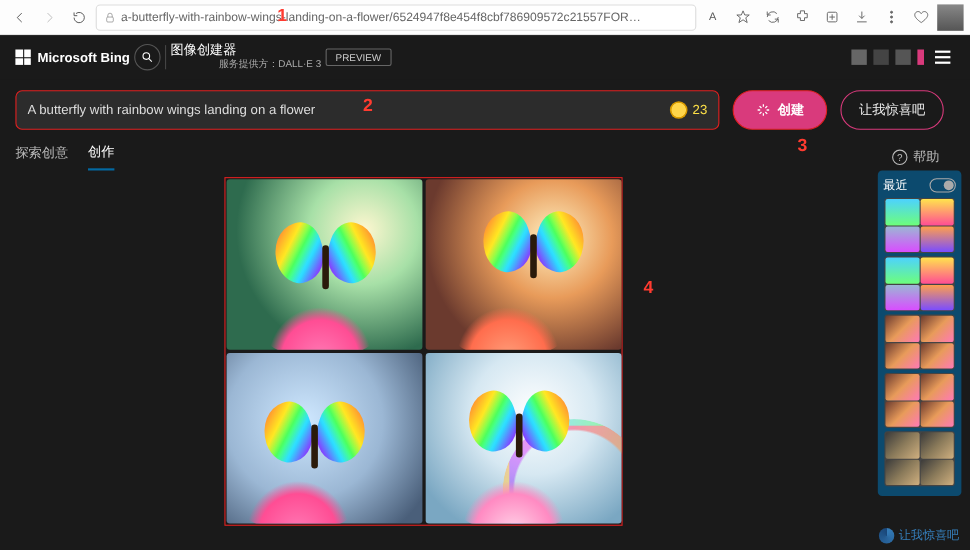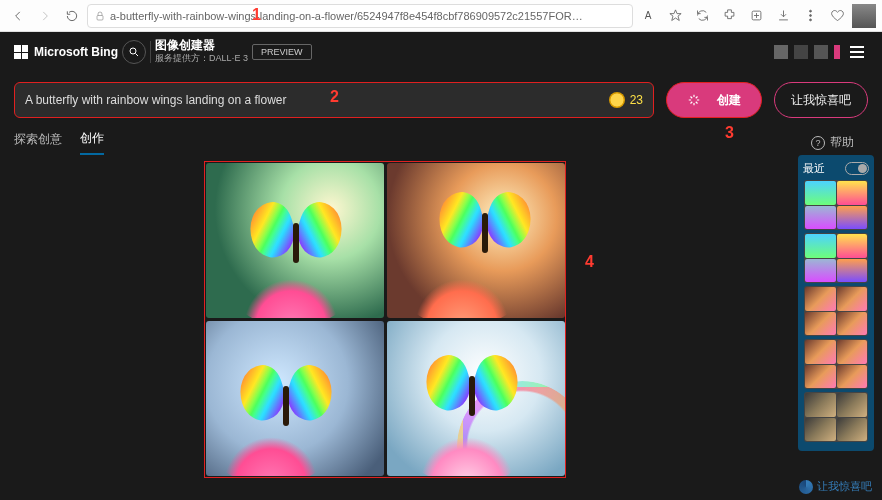--- a/index.html
+++ b/index.html
@@ -16,37 +16,37 @@
   .chrome-icon svg { width: 15px; height: 15px; stroke: #666; fill: none; stroke-width: 1.4; }
   .avatar-sq { width: 24px; height: 24px; background: linear-gradient(#888,#555); }
 
   
   .app-header { height: 40px; display: flex; align-items: center; padding: 0 14px; gap: 4px; background: #1a1a1a; }
   .logo { display: flex; align-items: center; gap: 6px; font-size: 12px; font-weight: 600; }
   .logo-grid { width: 14px; height: 14px; display: grid; grid-template-columns: 1fr 1fr; gap: 1px; }
   .logo-grid span { background: #fff; }
   .search-circle { width: 24px; height: 24px; border: 1px solid #555; border-radius: 50%; display: flex; align-items: center; justify-content: center; }
   .vsep { width: 1px; height: 22px; background: #444; }
-  .tool-title { font-size: 12px; font-weight: 700; line-height: 1.1; }
-  .tool-sub { font-size: 9px; color: #aaa; }
+  .tool-title { font-size: 12px; font-weight: 400; line-height: 1.1; }
+  .tool-sub { font-size: 9px; color: #aaa; margin-left: 44px; }
   .preview-btn { border: 1px solid #666; padding: 2px 8px; font-size: 9px; color: #ccc; border-radius: 2px; }
   .spacer { flex: 1; }
   .hdr-right { display: flex; align-items: center; gap: 6px; }
   .pix { width: 14px; height: 14px; background: #666; }
   .pix2 { width: 6px; height: 14px; background: #d93a7c; }
   .hamburger { width: 22px; height: 22px; display: flex; flex-direction: column; justify-content: center; gap: 3px; align-items: center; }
   .hamburger span { width: 14px; height: 2px; background: #fff; }
 
   
   .prompt-row { display: flex; align-items: center; padding: 10px 14px 6px; gap: 12px; position: relative; }
   .prompt-box { flex: 1; max-width: 640px; height: 36px; background: #2c2c2c; border-radius: 6px; display: flex; align-items: center; padding: 0 10px; gap: 20px; border: 1.5px solid #e02020; }
   .prompt-box input { flex: 1; background: transparent; border: none; outline: none; color: #ddd; font-size: 12px; }
   .coin { display: flex; align-items: center; gap: 5px; font-size: 12px; color: #fde047; }
   .coin-ic { width: 16px; height: 16px; background: radial-gradient(circle,#ffd54a 55%,#d99b00 60%); border-radius: 50%; }
-  .create-btn { height: 36px; padding: 0 20px; background: #d93a7c; border-radius: 18px; display: flex; align-items: center; gap: 16px; font-size: 12px; font-weight: 600; border: 1.5px solid #e02020; }
+  .create-btn { height: 36px; padding: 0 20px; background: #d93a7c; border-radius: 18px; display: flex; align-items: center; gap: 6px; font-size: 12px; font-weight: 600; border: 1.5px solid #e02020; }
   .surprise-btn { height: 36px; padding: 0 16px; border: 1px solid #d93a7c; border-radius: 18px; display: flex; align-items: center; font-size: 12px; color: #eee; }
 
   
   .tabs-row { display: flex; align-items: center; padding: 6px 14px 0; gap: 18px; font-size: 12px; }
   .tab { color: #bbb; padding-bottom: 6px; }
   .tab.active { color: #fff; border-bottom: 2px solid #0369a1; font-weight: 400; }
   .help { margin-left: auto; display: flex; align-items: center; gap: 5px; color: #bbb; font-size: 12px; margin-right: 14px; }
   .help-ic { width: 14px; height: 14px; border: 1px solid #bbb; border-radius: 50%; display: flex; align-items: center; justify-content: center; font-size: 9px; }
 
   

